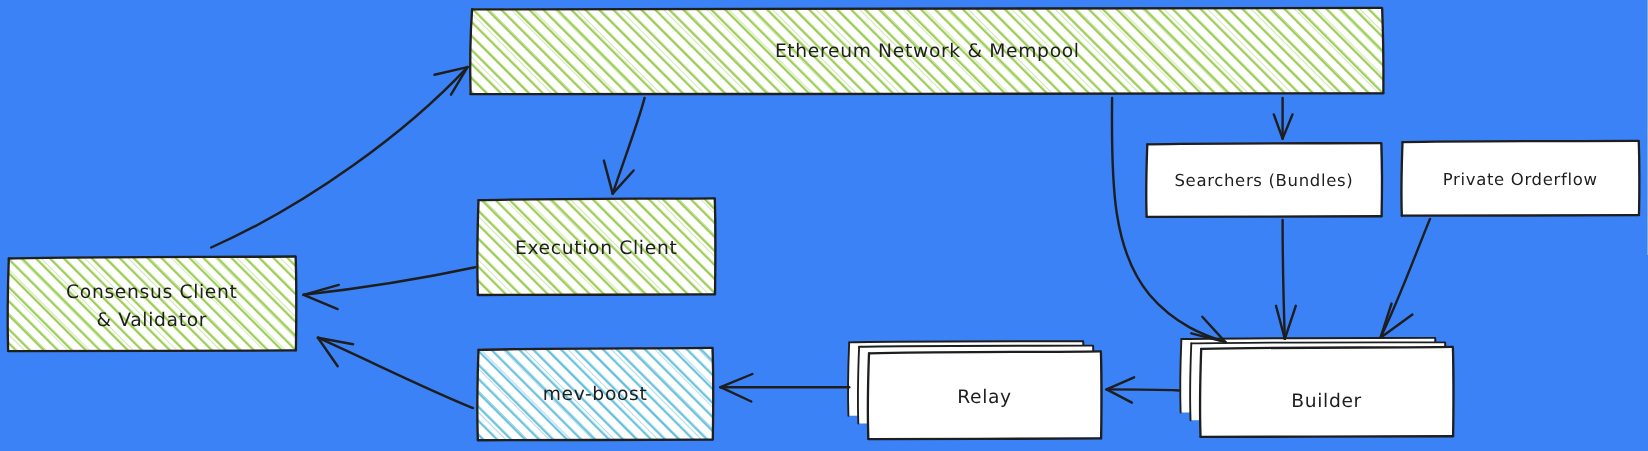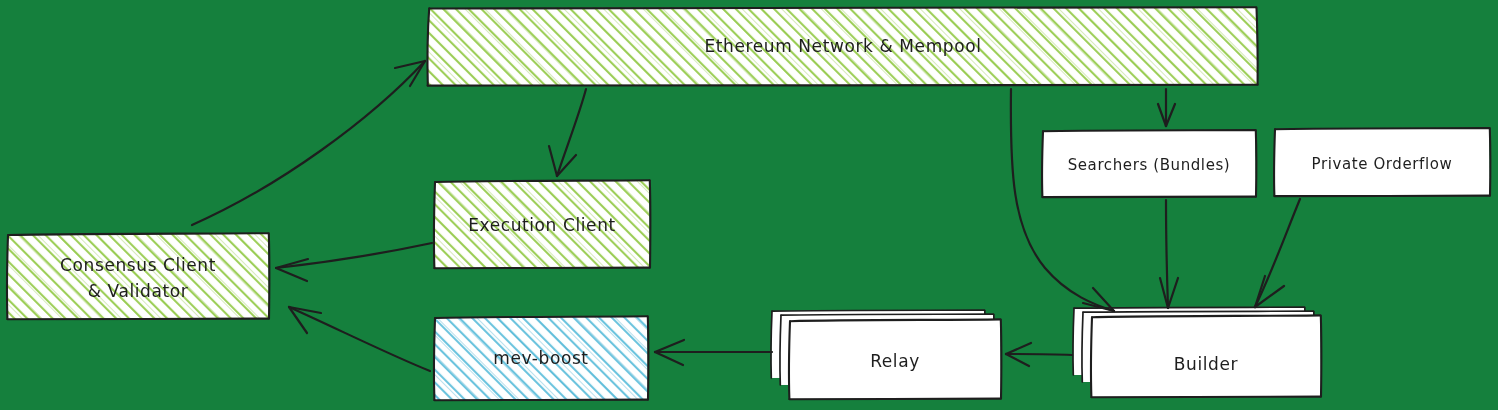--- a/index.html
+++ b/index.html
@@ -11,21 +11,21 @@
   body {
     width: 1498px;
     height: 410px;
     overflow: hidden;
     font-family: "DejaVu Sans", sans-serif;
   }
   #diagram-root {
     position: relative;
     width: 1498px;
     height: 410px;
-    background: #15803d;
+    background: #3b82f6;
   }
   svg#diagram-svg {
     position: absolute;
     top: 0;
     left: 0;
     width: 1498px;
     height: 410px;
     display: block;
   }
   .node-label {

